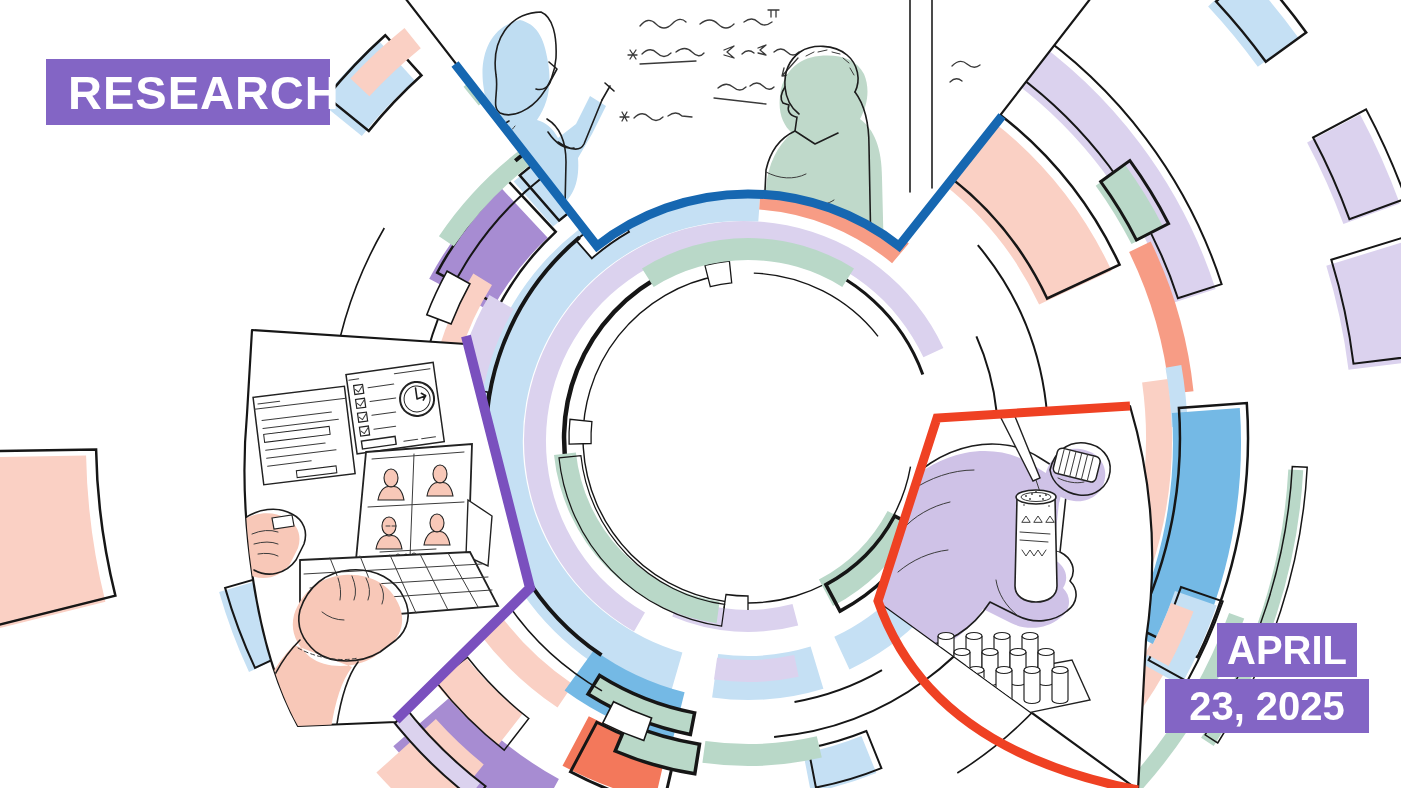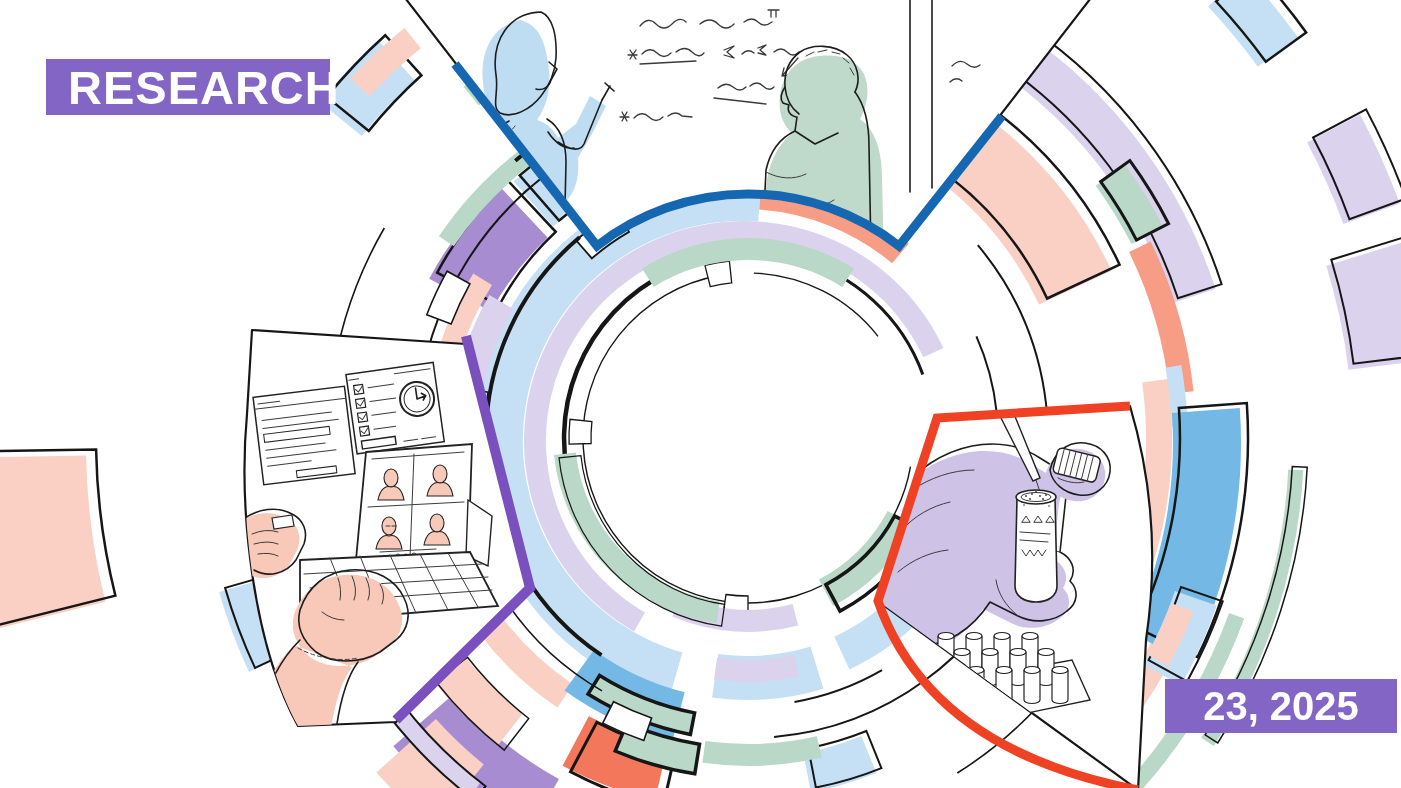--- a/index.html
+++ b/index.html
@@ -3,24 +3,24 @@
 <meta charset="utf-8">
 <style>
   html,body{margin:0;padding:0;background:#ffffff;}
   #stage{position:relative;width:1401px;height:788px;overflow:hidden;background:#fff;
          font-family:"Liberation Sans",sans-serif;}
   #art{position:absolute;left:0;top:0;}
   .badge{position:absolute;background:var(--c-badge,#8365C5);color:#fff;font-weight:700;
          display:flex;align-items:center;line-height:1;}
   .badge.left{justify-content:flex-start;padding-left:22px;}
   .badge.center{justify-content:center;}
-  #badge-title-1{left:46px;top:59px;width:262px;height:56px;font-size:47px;letter-spacing:1px;}
+  #badge-title-1{left:46px;top:59px;width:262px;height:66px;font-size:47px;letter-spacing:1px;}
   #badge-title-2{left:46px;top:129px;width:162px;height:66px;font-size:47px;letter-spacing:1px;}
   #badge-date-1{left:1217px;top:623px;width:140px;height:54px;font-size:40px;}
-  #badge-date-2{left:1165px;top:679px;width:232px;height:54px;font-size:40px;}
+  #badge-date-2{left:1165px;top:679px;width:204px;height:54px;font-size:40px;}
   .ln{fill:none;stroke:#1d1d1d;stroke-width:1.6;stroke-linecap:round;stroke-linejoin:round;}
   .ln2{fill:none;stroke:#3c3c3c;stroke-width:1;stroke-linecap:round;stroke-linejoin:round;}
   .sc{fill:none;stroke:#3a3a3a;stroke-width:1.3;stroke-linecap:round;stroke-linejoin:round;}
   .wedge{fill:#ffffff;stroke:#161616;stroke-width:2.2;stroke-linejoin:round;}
   .whitefill{fill:#ffffff;}
 </style>
 </head>
 <body>
 
 <div id="stage">
@@ -351,14 +351,15 @@
           <g>
             <path d="M 1052,670 L 1052,700 A 8,3.5 0 0 0 1068,700 L 1068,670" fill="#fff" stroke="#222" stroke-width="1.2"></path>
   <ellipse cx="1060" cy="670" rx="8" ry="3.5" fill="#fff" stroke="#222" stroke-width="1.2"></ellipse>
           </g>
         </g>
   </g>
   <path d="M 1130,406 L 937,418 L 878,601 Q 930,750 1138,790" fill="none" stroke="var(--c-accentRed)" stroke-width="9"></path>
 </svg>
 
 <div class="badge left" id="badge-title-1">RESEARCH</div>
+<div class="badge center" id="badge-date-1">APRIL</div>
 <div class="badge center" id="badge-date-2">23, 2025</div>
 </div>
 
 </body></html>

